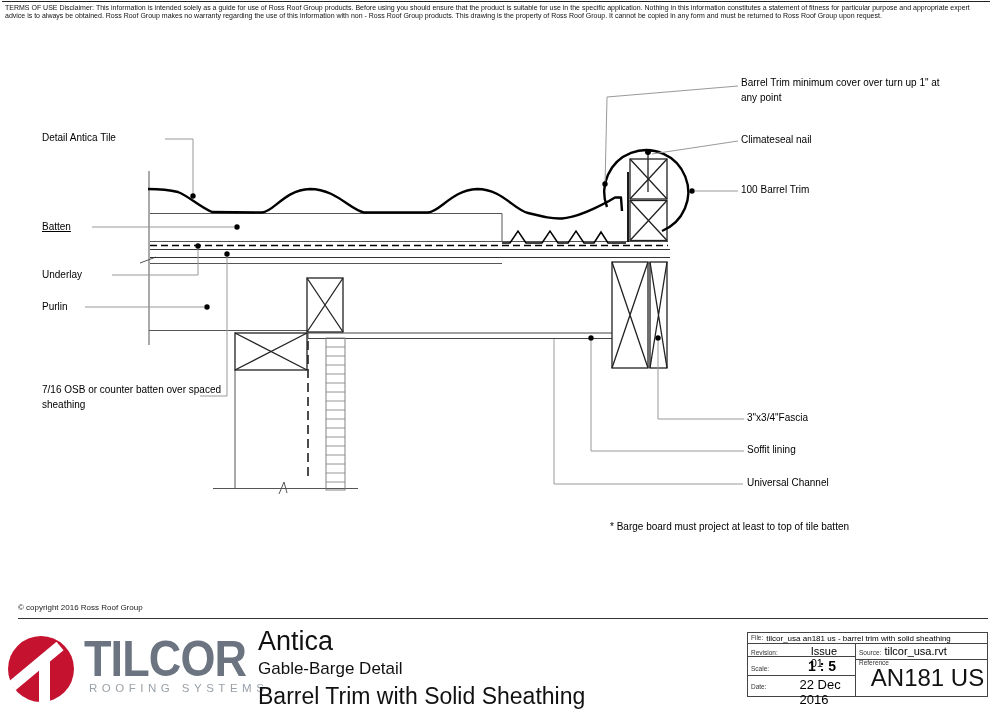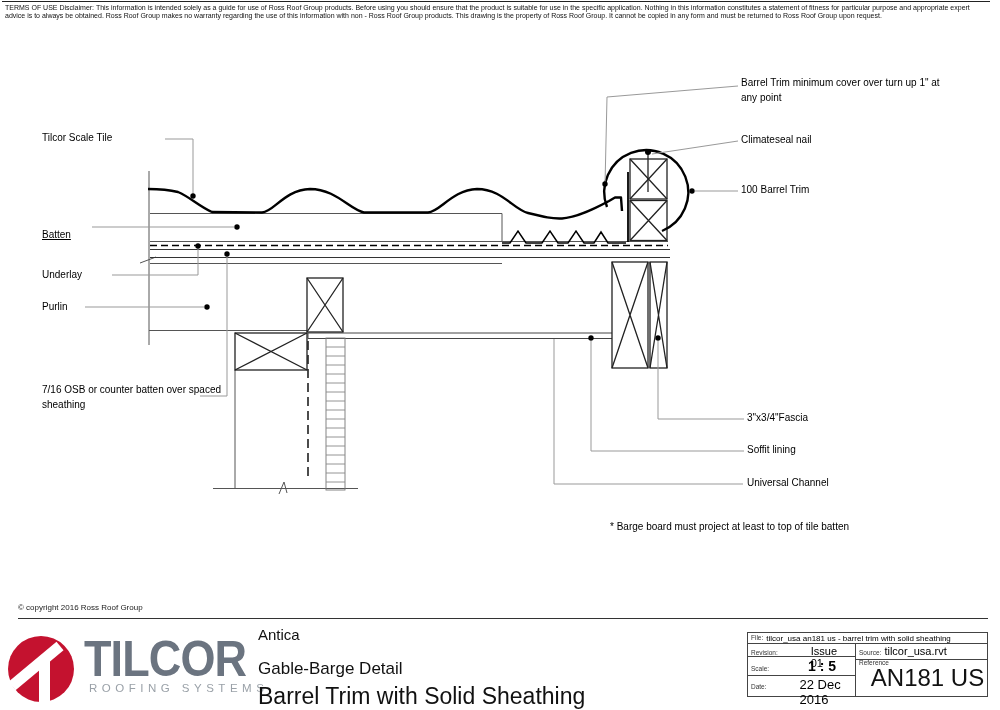--- a/index.html
+++ b/index.html
@@ -7,39 +7,39 @@
          font-family:"Liberation Sans",sans-serif;color:#000;}
   
   #topline{position:absolute;left:2px;top:1px;width:988px;border-top:1.4px solid #222;}
   #disclaimer{position:absolute;left:5px;top:4px;width:985px;font-size:7px;line-height:8px;color:#111;}
   
   #draw{position:absolute;left:0;top:0;width:1000px;height:710px;}
   
   .lbl{position:absolute;font-size:10px;line-height:14.5px;color:#000;white-space:nowrap;}
   .lbl.wrap{white-space:normal;}
   #lbl-tile{left:42px;top:131px;}
-  #lbl-batten{left:42px;top:228px;text-decoration:underline;}
+  #lbl-batten{left:42px;top:220px;text-decoration:underline;}
   #lbl-underlay{left:42px;top:268px;}
   #lbl-purlin{left:42px;top:300px;}
   #lbl-osb{left:42px;top:383px;width:225px;}
   #lbl-cover{left:741px;top:76px;width:200px;}
   #lbl-nail{left:741px;top:133px;}
   #lbl-b100{left:741px;top:183px;}
   #lbl-fascia{left:747px;top:411px;}
   #lbl-soffit{left:747px;top:443px;}
   #lbl-universal{left:747px;top:476px;}
   #lbl-note{left:610px;top:520px;}
   
   #copyright{position:absolute;left:18px;top:603px;font-size:8px;color:#222;}
   #footline{position:absolute;left:18px;top:618px;width:970px;border-top:1px solid #333;}
   #logo{position:absolute;left:8px;top:636px;width:66px;height:66px;}
   #brand{position:absolute;left:84px;top:630px;font-size:50px;font-weight:bold;color:#6b7480;
          letter-spacing:-1px;transform:scaleX(.9);transform-origin:left top;}
   #tagline{position:absolute;left:89px;top:682px;font-size:11.5px;letter-spacing:4.5px;color:#9aa1a8;}
-  #t-title{position:absolute;left:258px;top:626px;font-size:15px;color:#111;}
+  #t-title{position:absolute;left:258px;top:626px;font-size:27px;color:#111;}
   #t-sub1{position:absolute;left:258px;top:659px;font-size:17px;color:#111;}
   #t-sub2{position:absolute;left:258px;top:683px;font-size:23px;color:#111;}
   
   #tblock{position:absolute;left:747px;top:632px;width:241px;height:65px;border:1px solid #444;
           box-sizing:border-box;font-size:8px;}
   .tb-row{display:flex;box-sizing:border-box;}
   .tb-cell{box-sizing:border-box;padding:1px 3px;overflow:hidden;}
   .tb-sm{font-size:6.5px;color:#333;margin-right:3px;}
   #tb-r1{height:11px;border-bottom:1px solid #444;}
   #tb-r1 .tb-cell{display:flex;width:100%;}
@@ -148,21 +148,21 @@
       <circle cx="207" cy="307" r="2.7"></circle>
       <circle cx="227" cy="254" r="2.7"></circle>
       <circle cx="605" cy="184" r="2.7"></circle>
       <circle cx="648" cy="152" r="3"></circle>
       <circle cx="692" cy="191" r="2.7"></circle>
       <circle cx="658" cy="338" r="2.7"></circle>
       <circle cx="591" cy="338" r="2.7"></circle>
     </g>
   </svg>
 
-  <div class="lbl" id="lbl-tile">Tilcor Scale Tile</div>
+  <div class="lbl" id="lbl-tile">Detail Antica Tile</div>
   <div class="lbl" id="lbl-batten">Batten</div>
   <div class="lbl" id="lbl-underlay">Underlay</div>
   <div class="lbl" id="lbl-purlin">Purlin</div>
   <div class="lbl wrap" id="lbl-osb">7/16 OSB or counter batten over spaced sheathing</div>
   <div class="lbl wrap" id="lbl-cover">Barrel Trim minimum cover over turn up 1" at any point</div>
   <div class="lbl" id="lbl-nail">Climateseal nail</div>
   <div class="lbl" id="lbl-b100">100 Barrel Trim</div>
   <div class="lbl" id="lbl-fascia">3"x3/4"Fascia</div>
   <div class="lbl" id="lbl-soffit">Soffit lining</div>
   <div class="lbl" id="lbl-universal">Universal Channel</div>

